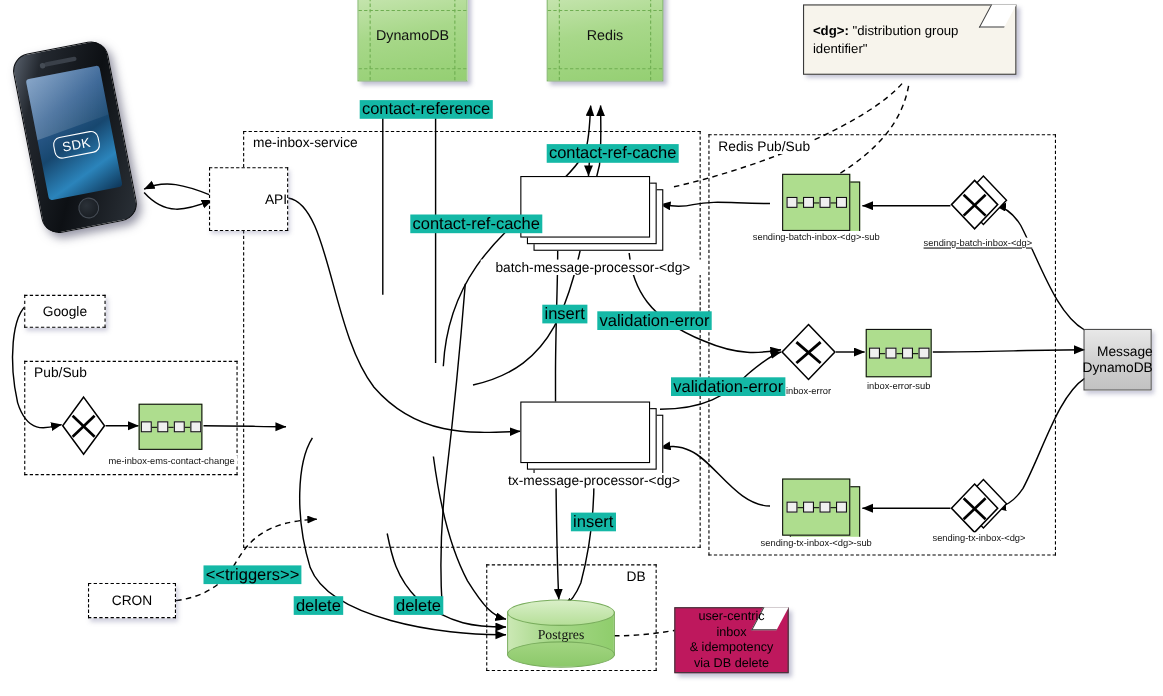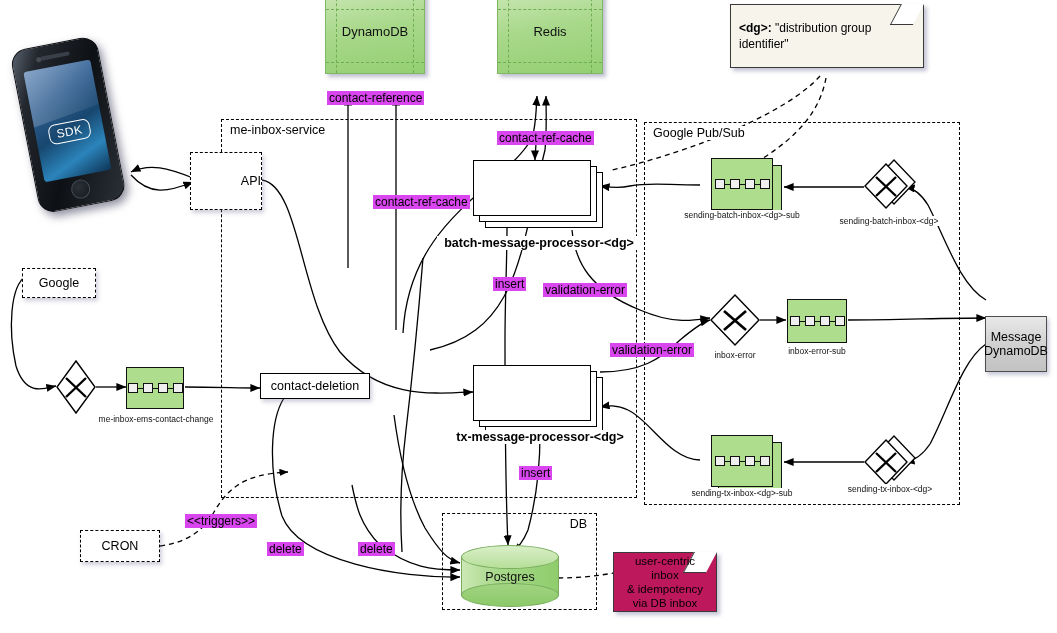--- a/index.html
+++ b/index.html
@@ -51,48 +51,48 @@
       background:#fff;}
 
   
   .topic{position:absolute;}
   .tlabel{position:absolute;font-size:8.5px;color:#111;white-space:nowrap;text-align:center;
       background:#fff;}
 
   
   .stack{position:absolute;}
   .stack .sh{position:absolute;border:1.5px solid #000;background:#fff;box-sizing:border-box;}
-  .stacklabel{position:absolute;font-size:12.5px;font-weight:bold;white-space:nowrap;
+  .stacklabel{position:absolute;font-size:12.5px;font-weight:normal;white-space:nowrap;
       text-align:center;color:#000;background:#fff;}
 
   
   .note{position:absolute;background:#f7f4ec;border:1.2px solid #3a3a3a;
       box-shadow:3px 3px 4px rgba(120,120,160,.45);font-size:13px;line-height:16px;}
   .note .fold{position:absolute;right:-1px;top:-1px;width:22px;height:20px;background:#fff;
       border-left:1.2px solid #3a3a3a;border-bottom:1.2px solid #3a3a3a;
       transform:skewX(-28deg);transform-origin:top right;}
   .note .txt{position:absolute;left:8px;right:8px;top:50%;transform:translateY(-50%);}
   .note.white{background:#be185d;}
   .note.center .txt{text-align:center;}
 
   
-  .elabel{position:absolute;font-size:12px;color:#000;white-space:nowrap;background:#d946ef;
+  .elabel{position:absolute;font-size:15px;color:#000;white-space:nowrap;background:#14b8a6;
       padding:0 2px;}
 
   
   .cyl{position:absolute;}
   .cyl .body{position:absolute;left:0;right:0;top:11px;bottom:11px;
       background:linear-gradient(90deg,#cbe8b4 0%,#a9d98c 35%,#8fcd6c 100%);
       border-left:1px solid #79ad5d;border-right:1px solid #79ad5d;}
   .cyl .top{position:absolute;left:0;right:0;top:0;height:22px;border-radius:50%;
       background:linear-gradient(180deg,#d9efc8 0%,#b6df99 100%);border:1px solid #79ad5d;}
   .cyl .bot{position:absolute;left:0;right:0;bottom:0;height:22px;border-radius:50%;
       background:linear-gradient(180deg,#a2d481 0%,#8cc96a 100%);border:1px solid #79ad5d;}
   .cyl .nm{position:absolute;left:0;right:0;top:52%;transform:translateY(-50%);
-      text-align:center;font-size:12.5px;color:#111;}
+      text-align:center;font-size:12.5px;color:#111;font-family:Liberation Serif, serif;}
 
   
   .phone{position:absolute;transform:rotate(-11deg);}
   .phone .case{position:absolute;left:0;top:0;width:100%;height:100%;border-radius:16px;
       background:linear-gradient(115deg,#5c6470 0%,#23282f 18%,#0d1014 55%,#2b3138 100%);
       box-shadow:3px 5px 9px rgba(60,60,90,.55);border:1px solid #0a0c10;}
   .phone .scr{position:absolute;left:9px;right:9px;top:22px;bottom:30px;border-radius:3px;
       background:linear-gradient(155deg,#5f87b5 0%,#2f5d90 30%,#17476f 55%,#2b84bb 78%,#0e3557 100%);
       overflow:hidden;}
   .phone .glare{position:absolute;left:-20%;top:-10%;width:130%;height:55%;
@@ -183,23 +183,26 @@
       <path d="M820,76 C790,110 700,150 612,170" stroke-dasharray="5,4"></path>
       <path d="M826,78 C820,110 800,135 760,160" stroke-dasharray="5,4"></path>
     </g>
   </svg>
 
   <div class="node group" style="left:221px;top:119px;width:416px;height:379px;text-decoration:underline;">
     <span class="grp-label">me-inbox-service</span>
   </div>
 
   <div class="node group" style="left:644px;top:122px;width:316px;height:383px;">
-    <span class="grp-label">Google Pub/Sub</span>
-  </div>
-
+    <span class="grp-label">Redis Pub/Sub</span>
+  </div>
+
+  <div class="node group" style="left:22px;top:328px;width:194px;height:104px;">
+    <span class="grp-label">Pub/Sub</span>
+  </div>
 
   <div class="node group" style="left:442px;top:513px;width:155px;height:97px;">
     <span class="grp-label" style="left:auto;right:7px;">DB</span>
   </div>
 
   <div class="phone" style="left:24px;top:42px;width:86px;height:164px;">
     <div class="case">
       <div class="spk"></div>
       <div class="cam"></div>
       <div class="scr">
@@ -259,23 +262,20 @@
         <u></u>
         <i></i>
         <u></u>
         <i></i>
         <u></u>
         <i></i>
     </div>
   </div>
   <div class="qlabel" style="left:96px;top:414px;width:120px;">me-inbox-ems-contact-change</div>
 
-  <div class="node solidbox" style="left:260px;top:373px;width:110px;height:26px;">
-    <span>contact-deletion</span>
-  </div>
 
 
   <div class="stack" style="left:473px;top:160px;width:130px;height:68px;">
     <div class="sh" style="left:12px;top:12px;width:118px;height:56px;"></div>
     <div class="sh" style="left:6px;top:6px;width:118px;height:56px;"></div>
     <div class="sh" style="left:0;top:0;width:118px;height:56px;"></div>
   </div>
   <div class="stacklabel" style="left:437px;top:236px;width:204px;">batch-message-processor-&lt;dg&gt;</div>
 
   <div class="stack" style="left:473px;top:365px;width:130px;height:68px;">
@@ -301,21 +301,21 @@
   <div class="qlabel" style="left:676px;top:210px;width:132px;">sending-batch-inbox-&lt;dg&gt;-sub</div>
 
   <div class="topic" style="left:861px;top:158px;width:56px;height:56px;">
     <svg width="56" height="56" viewBox="0 0 56 56">
       <polygon points="33,2 54,24 33,46 12,24" fill="#fff" stroke="#000" stroke-width="1.3"></polygon>
       <polygon points="25,6 46,28 25,50 4,28" fill="#fff" stroke="#000" stroke-width="1.4"></polygon>
       <line x1="15" y1="19" x2="35" y2="38" stroke="#000" stroke-width="2.4"></line>
       <line x1="35" y1="19" x2="15" y2="38" stroke="#000" stroke-width="2.4"></line>
     </svg>
   </div>
-  <div class="tlabel" style="left:826px;top:216px;width:126px;">sending-batch-inbox-&lt;dg&gt;</div>
+  <div class="tlabel" style="left:826px;top:216px;width:126px;text-decoration:underline;">sending-batch-inbox-&lt;dg&gt;</div>
 
   <div class="topic" style="left:709px;top:293px;width:52px;height:54px;">
     <svg width="52" height="54" viewBox="0 0 52 54">
       <polygon points="26,2 50,27 26,52 2,27" fill="#fff" stroke="#000" stroke-width="1.4"></polygon>
       <line x1="15" y1="18" x2="37" y2="37" stroke="#000" stroke-width="2.6"></line>
       <line x1="37" y1="18" x2="15" y2="37" stroke="#000" stroke-width="2.6"></line>
     </svg>
   </div>
   <div class="tlabel" style="left:700px;top:350px;width:70px;">inbox-error</div>
 
@@ -351,40 +351,40 @@
   <div class="topic" style="left:861px;top:434px;width:56px;height:56px;">
     <svg width="56" height="56" viewBox="0 0 56 56">
       <polygon points="33,2 54,24 33,46 12,24" fill="#fff" stroke="#000" stroke-width="1.3"></polygon>
       <polygon points="25,6 46,28 25,50 4,28" fill="#fff" stroke="#000" stroke-width="1.4"></polygon>
       <line x1="15" y1="19" x2="35" y2="38" stroke="#000" stroke-width="2.4"></line>
       <line x1="35" y1="19" x2="15" y2="38" stroke="#000" stroke-width="2.4"></line>
     </svg>
   </div>
   <div class="tlabel" style="left:834px;top:484px;width:112px;">sending-tx-inbox-&lt;dg&gt;</div>
 
-  <div class="node greybox" style="left:985px;top:316px;width:62px;height:56px;">
+  <div class="node greybox" style="left:985px;top:299px;width:62px;height:56px;text-align:right;">
     <div>
       <div>Message</div>
       <div>DynamoDB</div>
     </div>
   </div>
 
   <div class="cyl" style="left:461px;top:545px;width:98px;height:62px;">
     <div class="body"></div>
     <div class="bot"></div>
     <div class="top"></div>
     <div class="nm">Postgres</div>
   </div>
 
   <div class="note white center" style="left:613px;top:552px;width:102px;height:58px;">
     <div class="fold"></div>
     <div class="txt" style="font-size:11.5px;line-height:14px;">
       <div>user-centric inbox</div>
       <div>&amp; idempotency</div>
-      <div>via DB inbox</div>
+      <div>via DB delete</div>
     </div>
   </div>
 
   <div class="elabel" style="left:327px;top:91px;">contact-reference</div>
   <div class="elabel" style="left:497px;top:131px;">contact-ref-cache</div>
   <div class="elabel" style="left:373px;top:195px;">contact-ref-cache</div>
   <div class="elabel" style="left:493px;top:277px;">insert</div>
   <div class="elabel" style="left:543px;top:283px;">validation-error</div>
   <div class="elabel" style="left:610px;top:343px;">validation-error</div>
   <div class="elabel" style="left:519px;top:466px;">insert</div>

